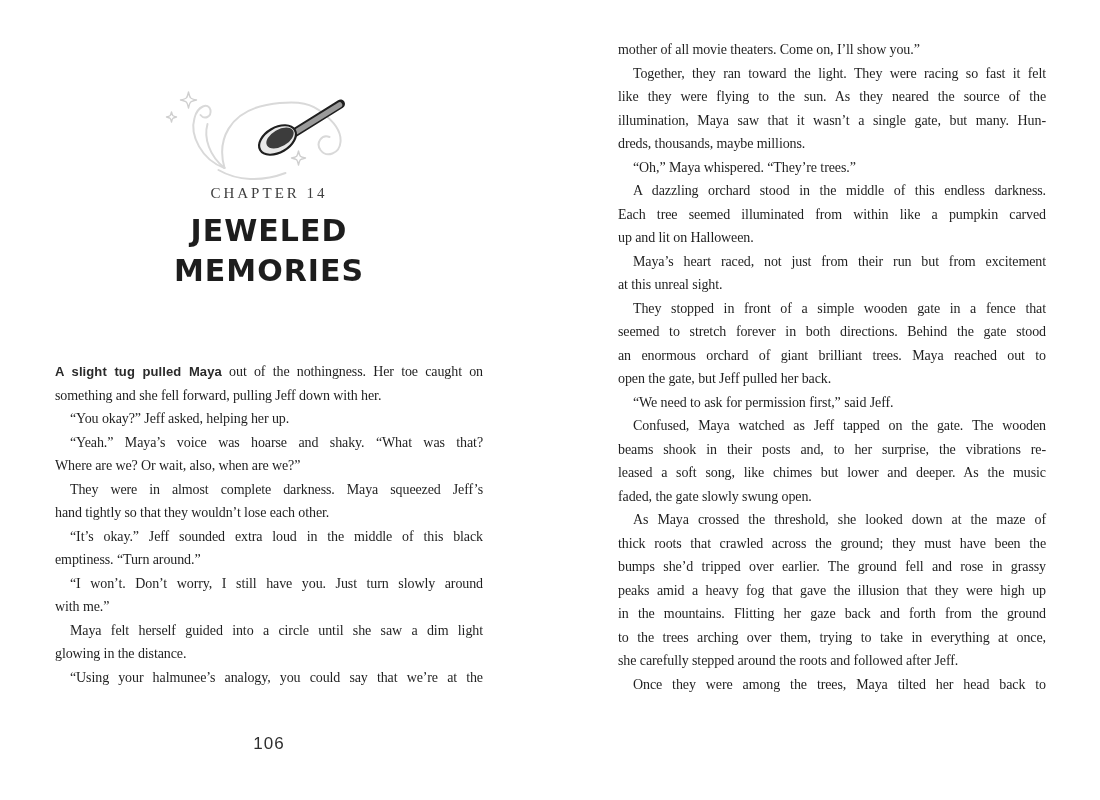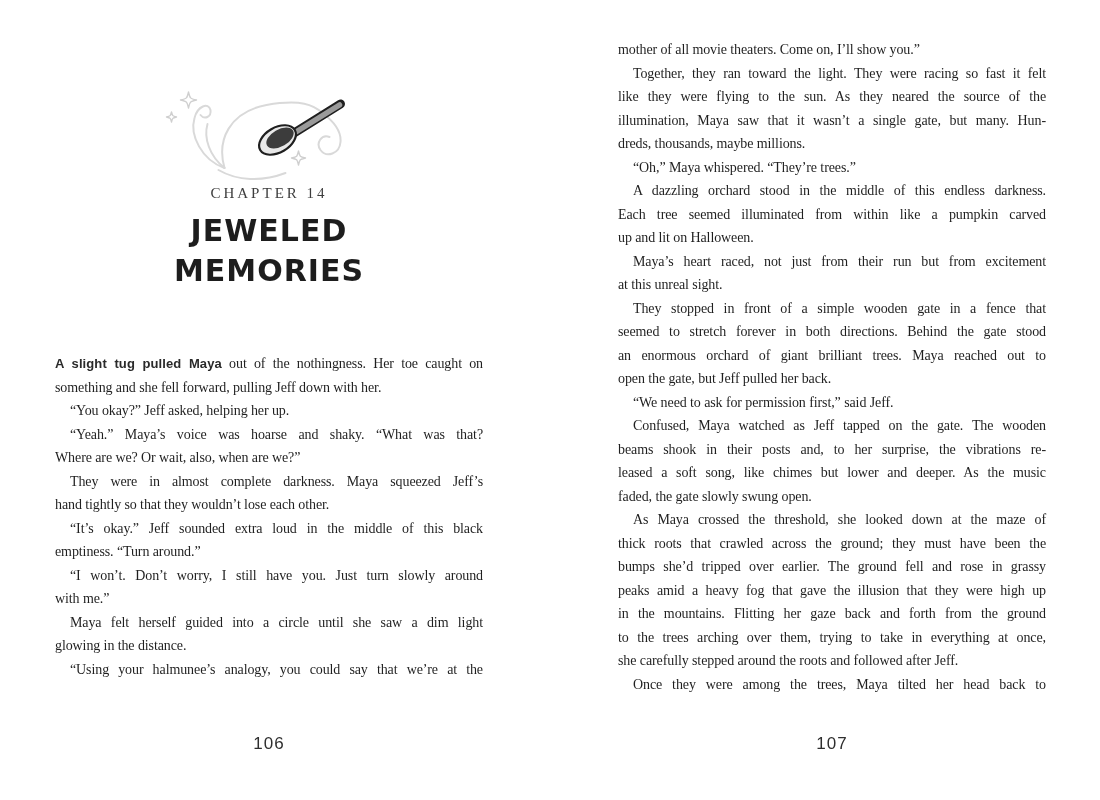--- a/index.html
+++ b/index.html
@@ -23,21 +23,21 @@
   .chapter-title {
     position: absolute; top: 211px; left: 0; width: 100%;
     text-align: center;
     font-family: "DejaVu Sans", sans-serif;
     font-weight: 800; font-size: 30px; line-height: 40px;
     letter-spacing: 1px; color: #1d1d1d;
   }
 
   
   .body-text { position: absolute; left: 0; width: 428px; }
-  .page-left  .body-text { top: 352px; }
+  .page-left  .body-text { top: 360px; }
   .page-right .body-text { top: 38px; }
   .line {
     font-size: 14px; line-height: 23.5px; letter-spacing: -0.1px;
     text-align: justify; text-align-last: justify;
     color: #1f1f1f;
     white-space: normal;
   }
   .line.last  { text-align-last: left; }
   .line.first { text-indent: 15px; }
   .lead-in {
@@ -132,14 +132,13 @@
       <div class="line last">faded, the gate slowly swung open.</div>
       <div class="line first">As Maya crossed the threshold, she looked down at the maze of</div>
       <div class="line">thick roots that crawled across the ground; they must have been the</div>
       <div class="line">bumps she’d tripped over earlier. The ground fell and rose in grassy</div>
       <div class="line">peaks amid a heavy fog that gave the illusion that they were high up</div>
       <div class="line">in the mountains. Flitting her gaze back and forth from the ground</div>
       <div class="line">to the trees arching over them, trying to take in everything at once,</div>
       <div class="line last">she carefully stepped around the roots and followed after Jeff.</div>
       <div class="line first">Once they were among the trees, Maya tilted her head back to</div>
     </div>
-  <div class="page-number">107</div>
 </div>
 
 </body></html>

